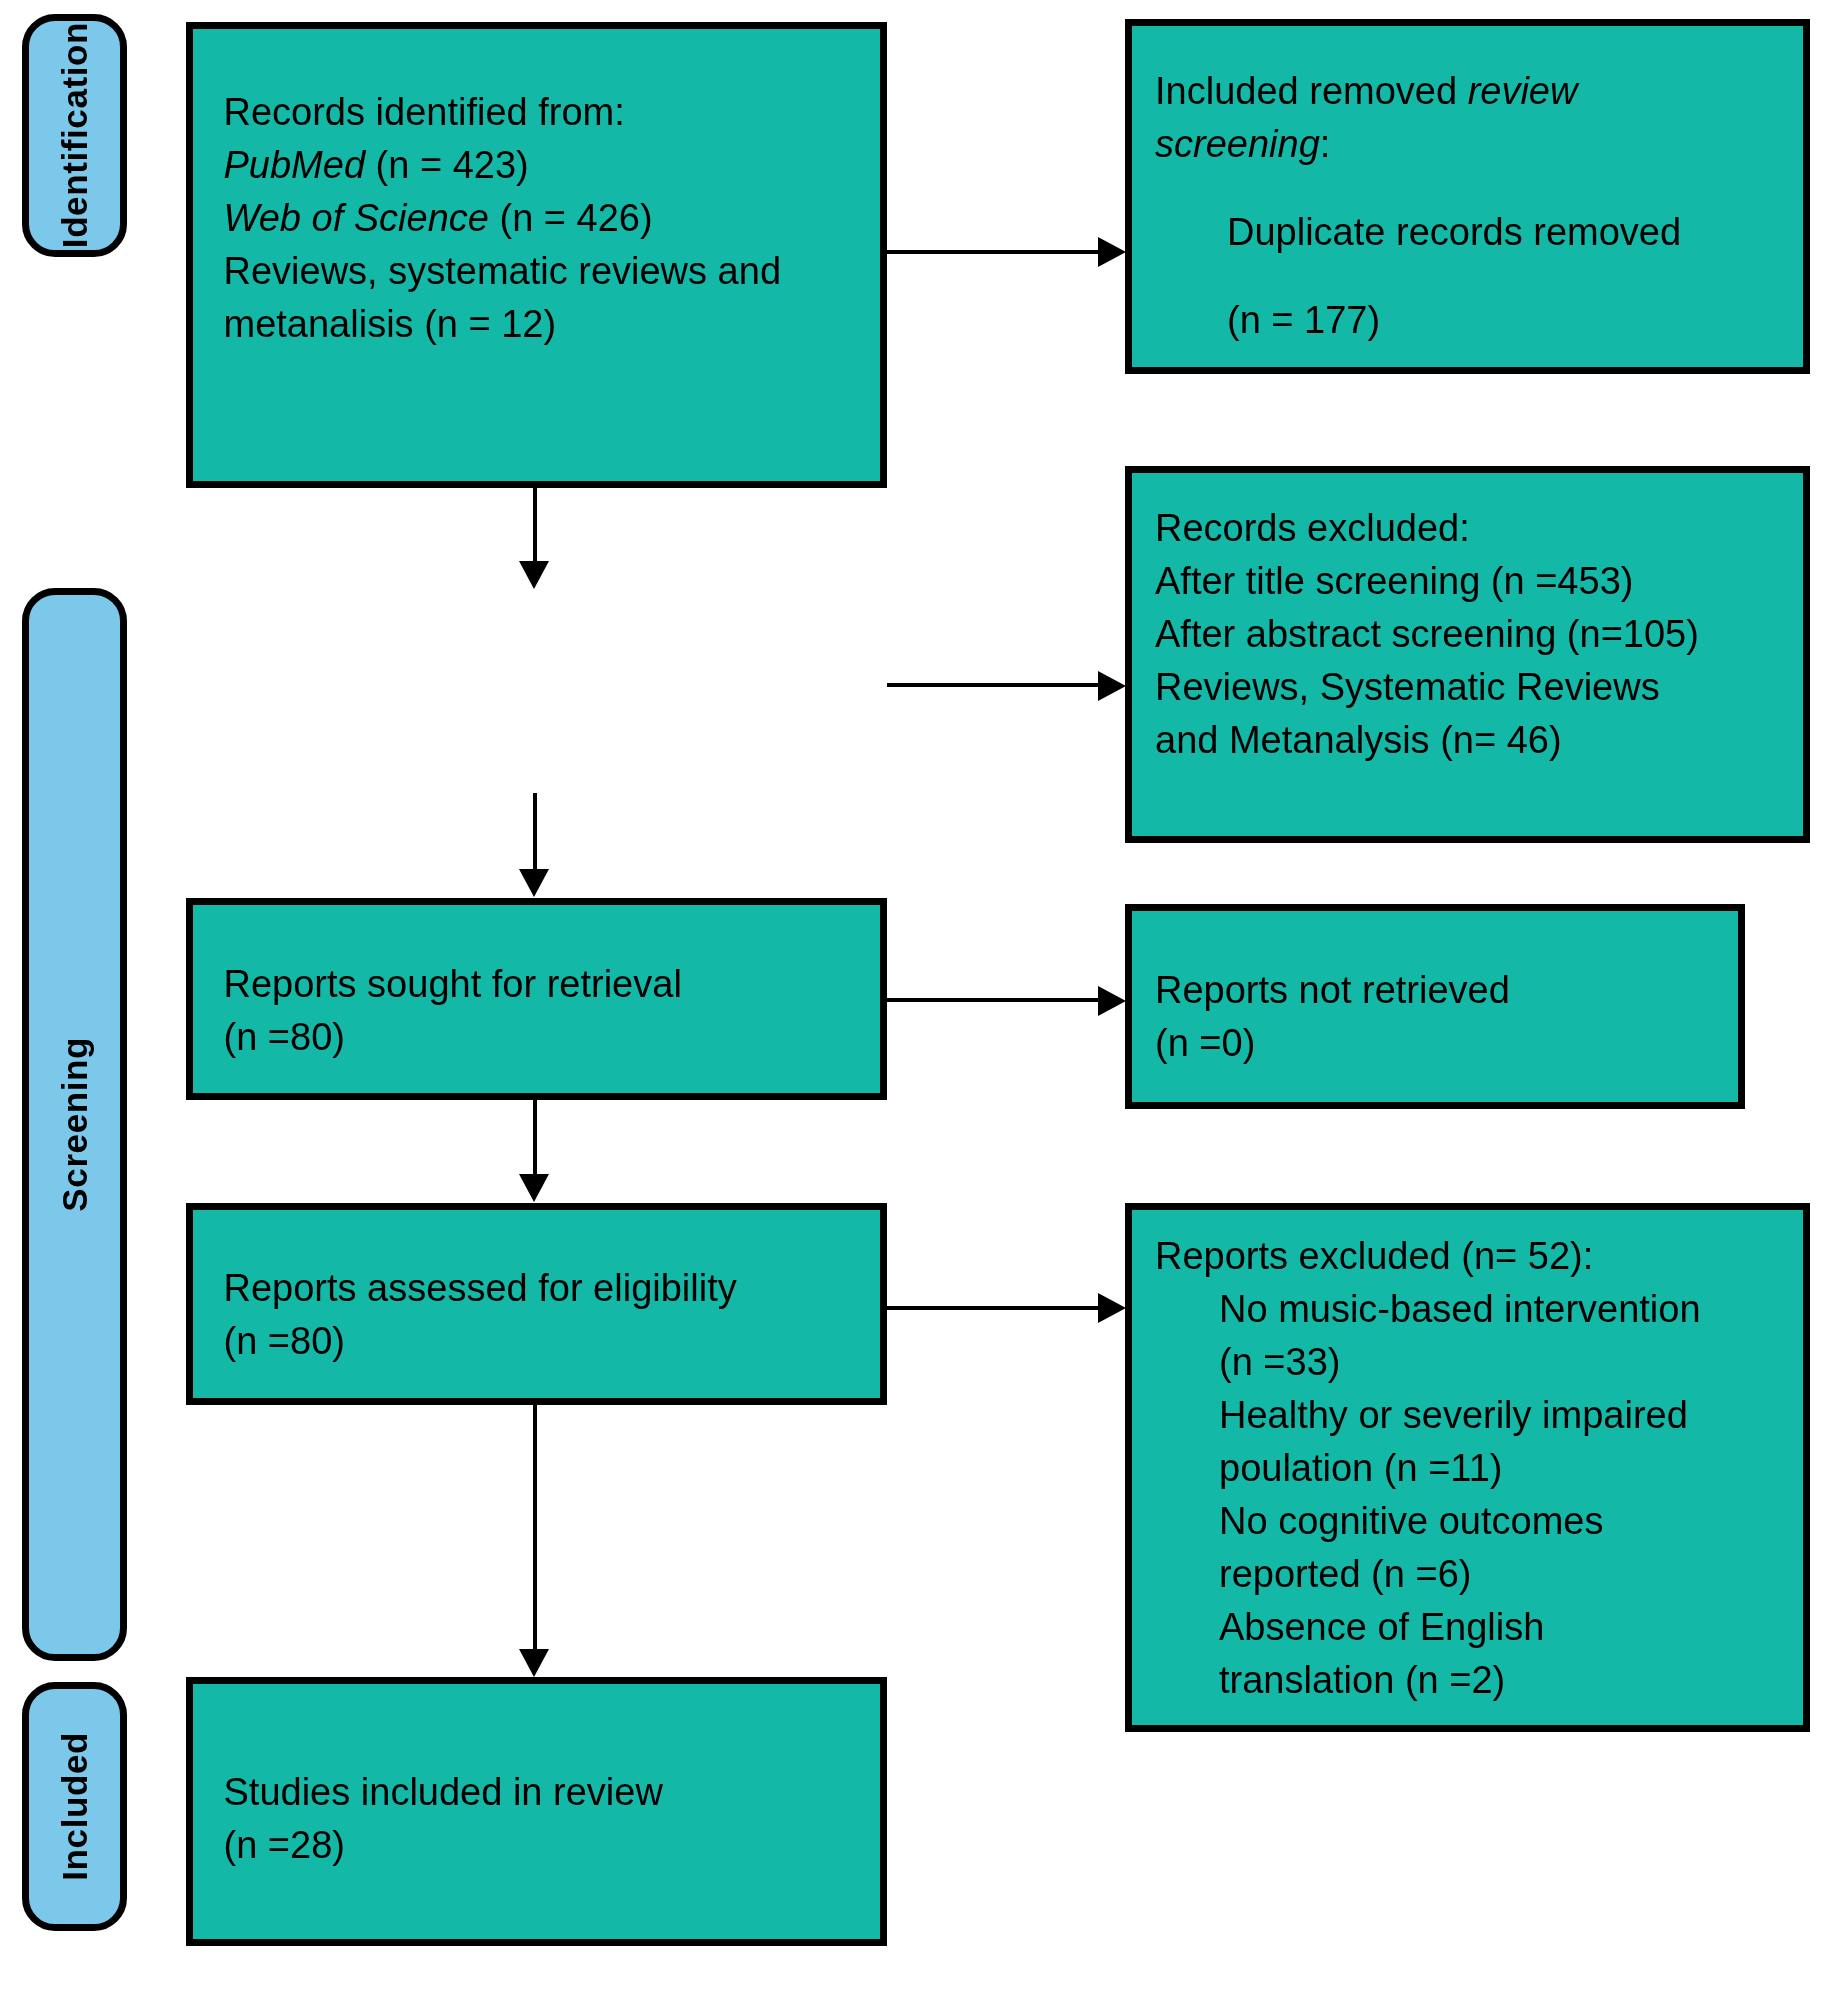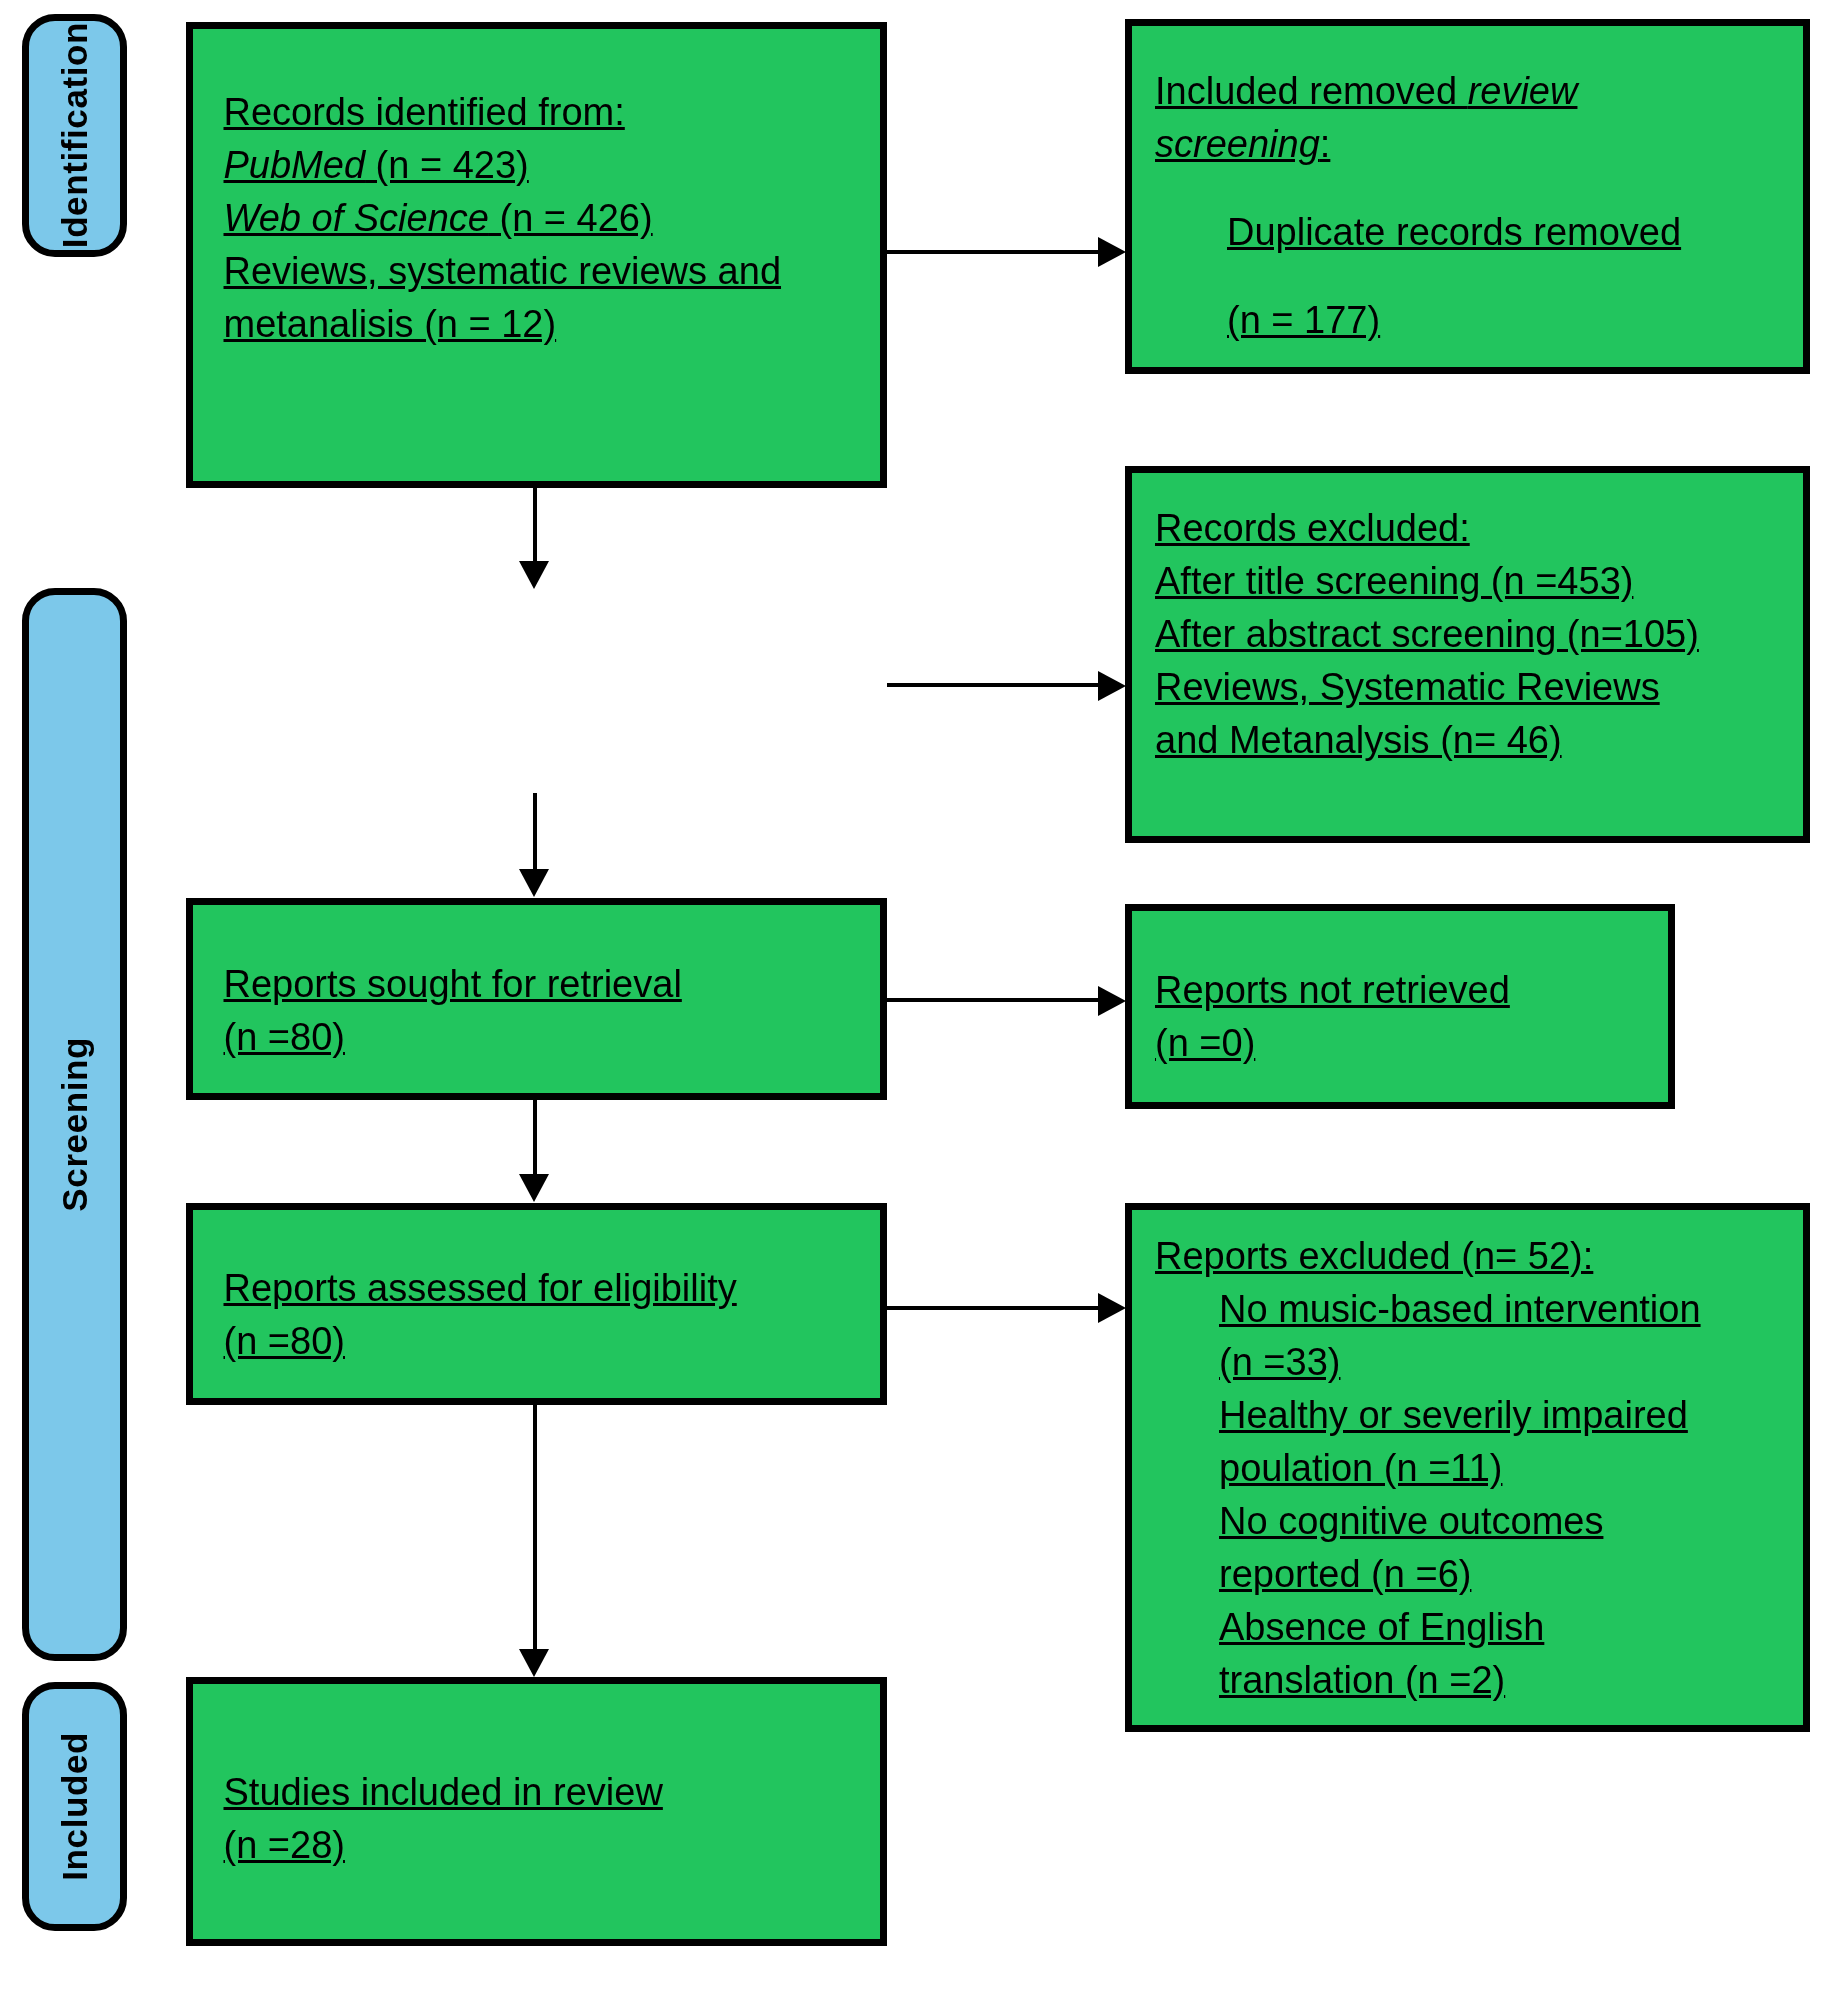--- a/index.html
+++ b/index.html
@@ -22,27 +22,26 @@
     writing-mode: vertical-rl;
     transform: rotate(180deg);
     font-weight: 700;
     font-size: 35px;
     letter-spacing: 0.6px;
     white-space: nowrap;
   }
 
   .box {
     position: absolute;
-    background: #22c55e;
+    background: #14b8a6;
     border: 7.2px solid #000;
     box-sizing: border-box;
     font-size: 38px;
     line-height: 53px;
     white-space: nowrap;
-    text-decoration: underline;
   }
   .ln { height: 53px; }
   .it { font-style: italic; }
   .ind130 { padding-left: 72px; margin-top: 35px; }
   .ind115 { padding-left: 64px; }
 
   .hline { position: absolute; height: 4.4px; background: #000; }
   .vline { position: absolute; width: 4.4px; background: #000; }
   .head-r {
     position: absolute; width: 0; height: 0;
@@ -104,21 +103,21 @@
   </div>
 
   <div class="box" style="left:1125px; top:466px; width:685px; height:377px; padding:29px 11px 0 23px;">
     <div class="ln">Records excluded:</div>
     <div class="ln">After title screening (n =453)</div>
     <div class="ln">After abstract screening (n=105)</div>
     <div class="ln">Reviews, Systematic Reviews</div>
     <div class="ln">and Metanalysis (n= 46)</div>
   </div>
 
-  <div class="box" style="left:1125px; top:904px; width:550px; height:205px; padding:53px 11px 0 23px;">
+  <div class="box" style="left:1125px; top:904px; width:620px; height:205px; padding:53px 11px 0 23px;">
     <div class="ln">Reports not retrieved</div>
     <div class="ln">(n =0)</div>
   </div>
 
   <div class="box" style="left:1125px; top:1203px; width:685px; height:529px; padding:20px 11px 0 23px;">
     <div class="ln">Reports excluded (n= 52):</div>
     <div class="ln ind115">No music-based intervention</div>
     <div class="ln ind115">(n =33)</div>
     <div class="ln ind115">Healthy or severily impaired</div>
     <div class="ln ind115">poulation (n =11)</div>

